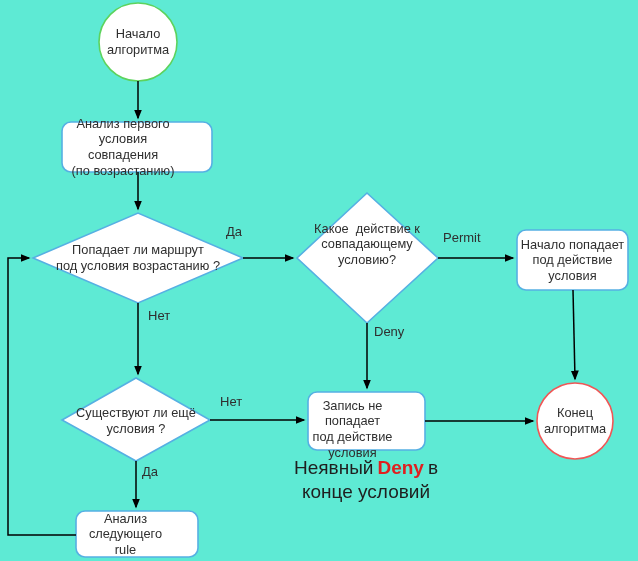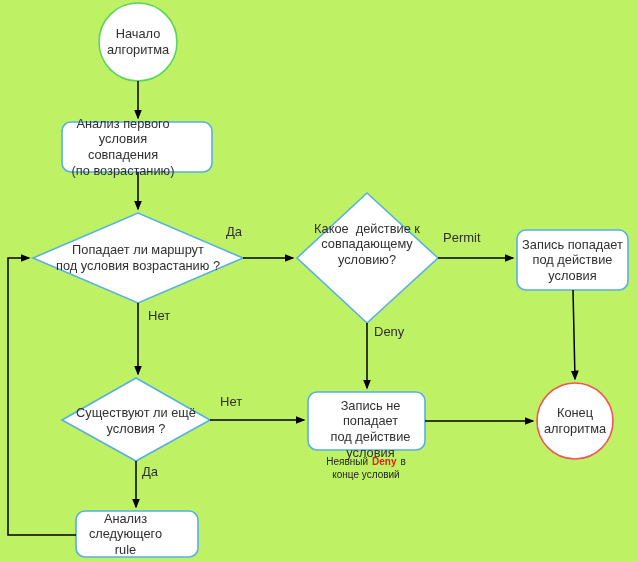--- a/index.html
+++ b/index.html
@@ -1,20 +1,20 @@
 <!DOCTYPE html>
 <html style="--start-stroke: #5dd35d; --process-stroke: #56b0e3; --end-stroke: #f15656; --caption-highlight: #e01f1f; --line: #000000; --text: #2f2f2f;"><head>
 <meta charset="utf-8">
 <style>
   html, body { margin: 0; padding: 0; background: #ffffff; }
   .canvas {
     position: relative;
     width: 638px;
     height: 561px;
-    background: #bef264;
+    background: #5eead4;
     font-family: "Liberation Sans", sans-serif;
     color: var(--text, #2f2f2f);
     border-bottom: 1px solid #d9d9d9;
     overflow: hidden;
   }
   svg.layer { position: absolute; left: 0; top: 0; }
   .shape { fill: #ffffff; stroke-width: 1.6px; }
   .start-stroke   { stroke: var(--start-stroke, #5dd35d); }
   .process-stroke { stroke: var(--process-stroke, #56b0e3); }
   .end-stroke     { stroke: var(--end-stroke, #f15656); }
@@ -34,21 +34,21 @@
   .edge-label {
     position: absolute;
     font-size: 13px;
     color: var(--text, #2f2f2f);
     white-space: nowrap;
   }
   .caption {
     position: absolute;
     left: 291px; top: 456px; width: 150px;
     text-align: center;
-    font-size: 10px;
+    font-size: 19px;
     line-height: 1.28;
     color: #1f1f1f;
   }
   .caption-line1 { display: flex; justify-content: center; gap: 4px; }
   .caption-highlight { color: var(--caption-highlight, #e01f1f); font-weight: bold; }
 </style>
 </head>
 <body>
 
 <div class="canvas">
@@ -86,26 +86,26 @@
   <div class="node-text" style="left:98px; top:8px; width:80px; height:68px;">Начало
 алгоритма</div>
   <div class="node-text" style="left:62px; top:122px; width:122px; height:50px;">Анализ первого условия
 совпадения
 (по возрастанию)</div>
   <div class="node-text" style="left:43px; top:218px; width:190px; height:80px;">Попадает ли маршрут
 под условия возрастанию ?</div>
   <div class="node-text" style="left:302px; top:184px; width:130px; height:120px;">Какое  действие к
 совпадающему
 условию?</div>
-  <div class="node-text" style="left:517px; top:230px; width:111px; height:60px;">Запись попадает
+  <div class="node-text" style="left:517px; top:230px; width:111px; height:60px;">Начало попадает
 под действие
 условия</div>
   <div class="node-text" style="left:67px; top:383px; width:138px; height:75px;">Существуют ли ещё
 условия ?</div>
-  <div class="node-text" style="left:312px; top:392px; width:117px; height:74px;">Запись не попадает
+  <div class="node-text" style="left:294px; top:392px; width:117px; height:74px;">Запись не попадает
 под действие
 условия</div>
   <div class="node-text" style="left:537px; top:387px; width:76px; height:68px;">Конец
 алгоритма</div>
   <div class="node-text" style="left:76px; top:511px; width:99px; height:46px;">Анализ следующего
 rule</div>
 
   <div class="edge-label" style="left:226px; top:224px;">Да</div>
   <div class="edge-label" style="left:148px; top:308px;">Нет</div>
   <div class="edge-label" style="left:443px; top:230px;">Permit</div>

